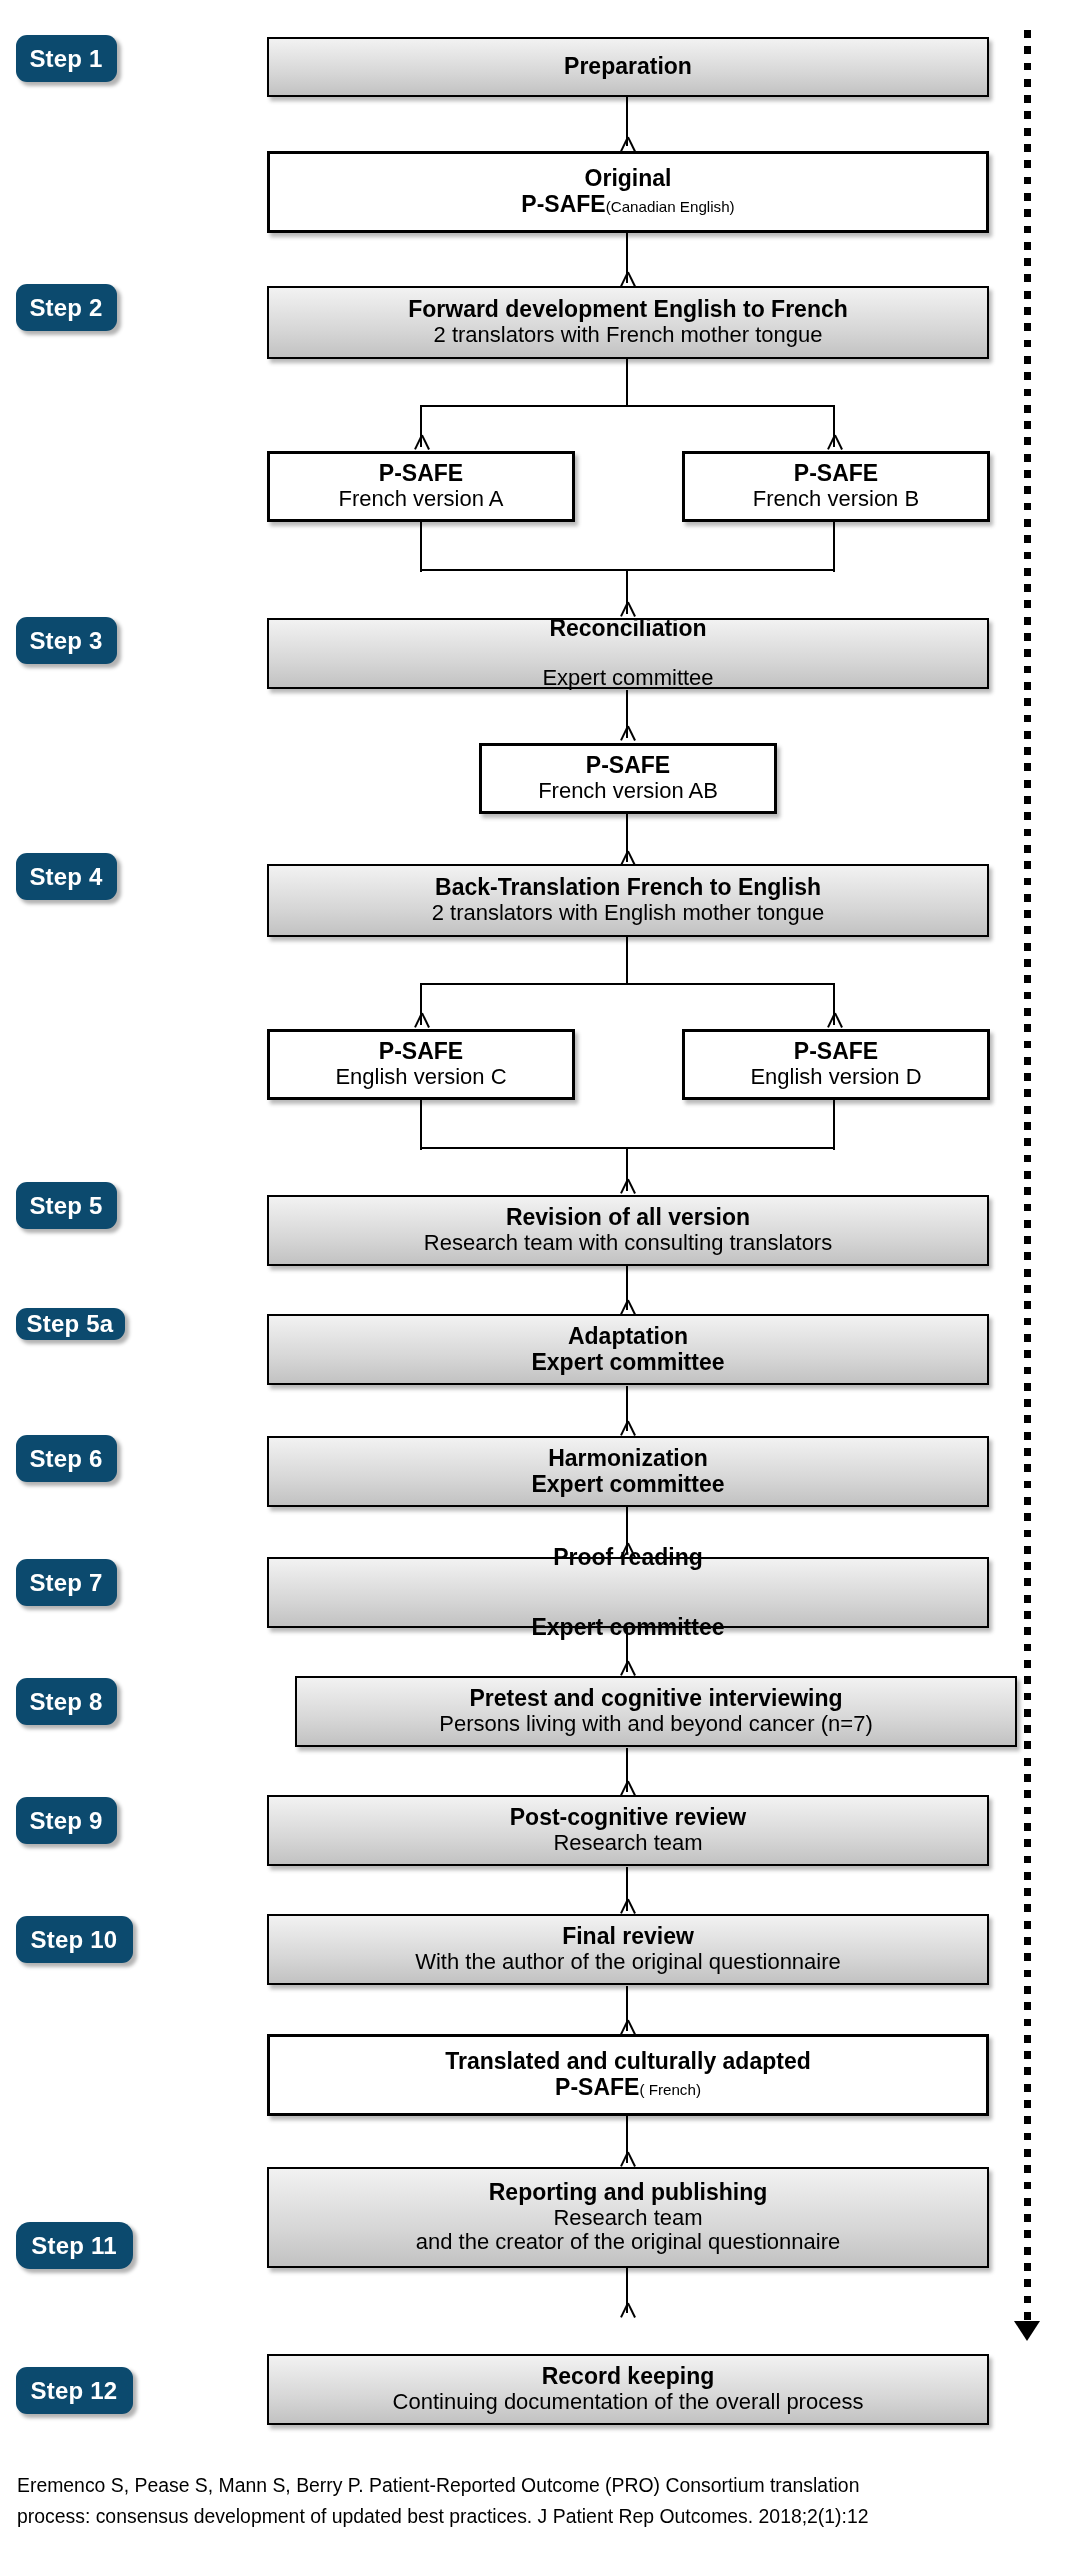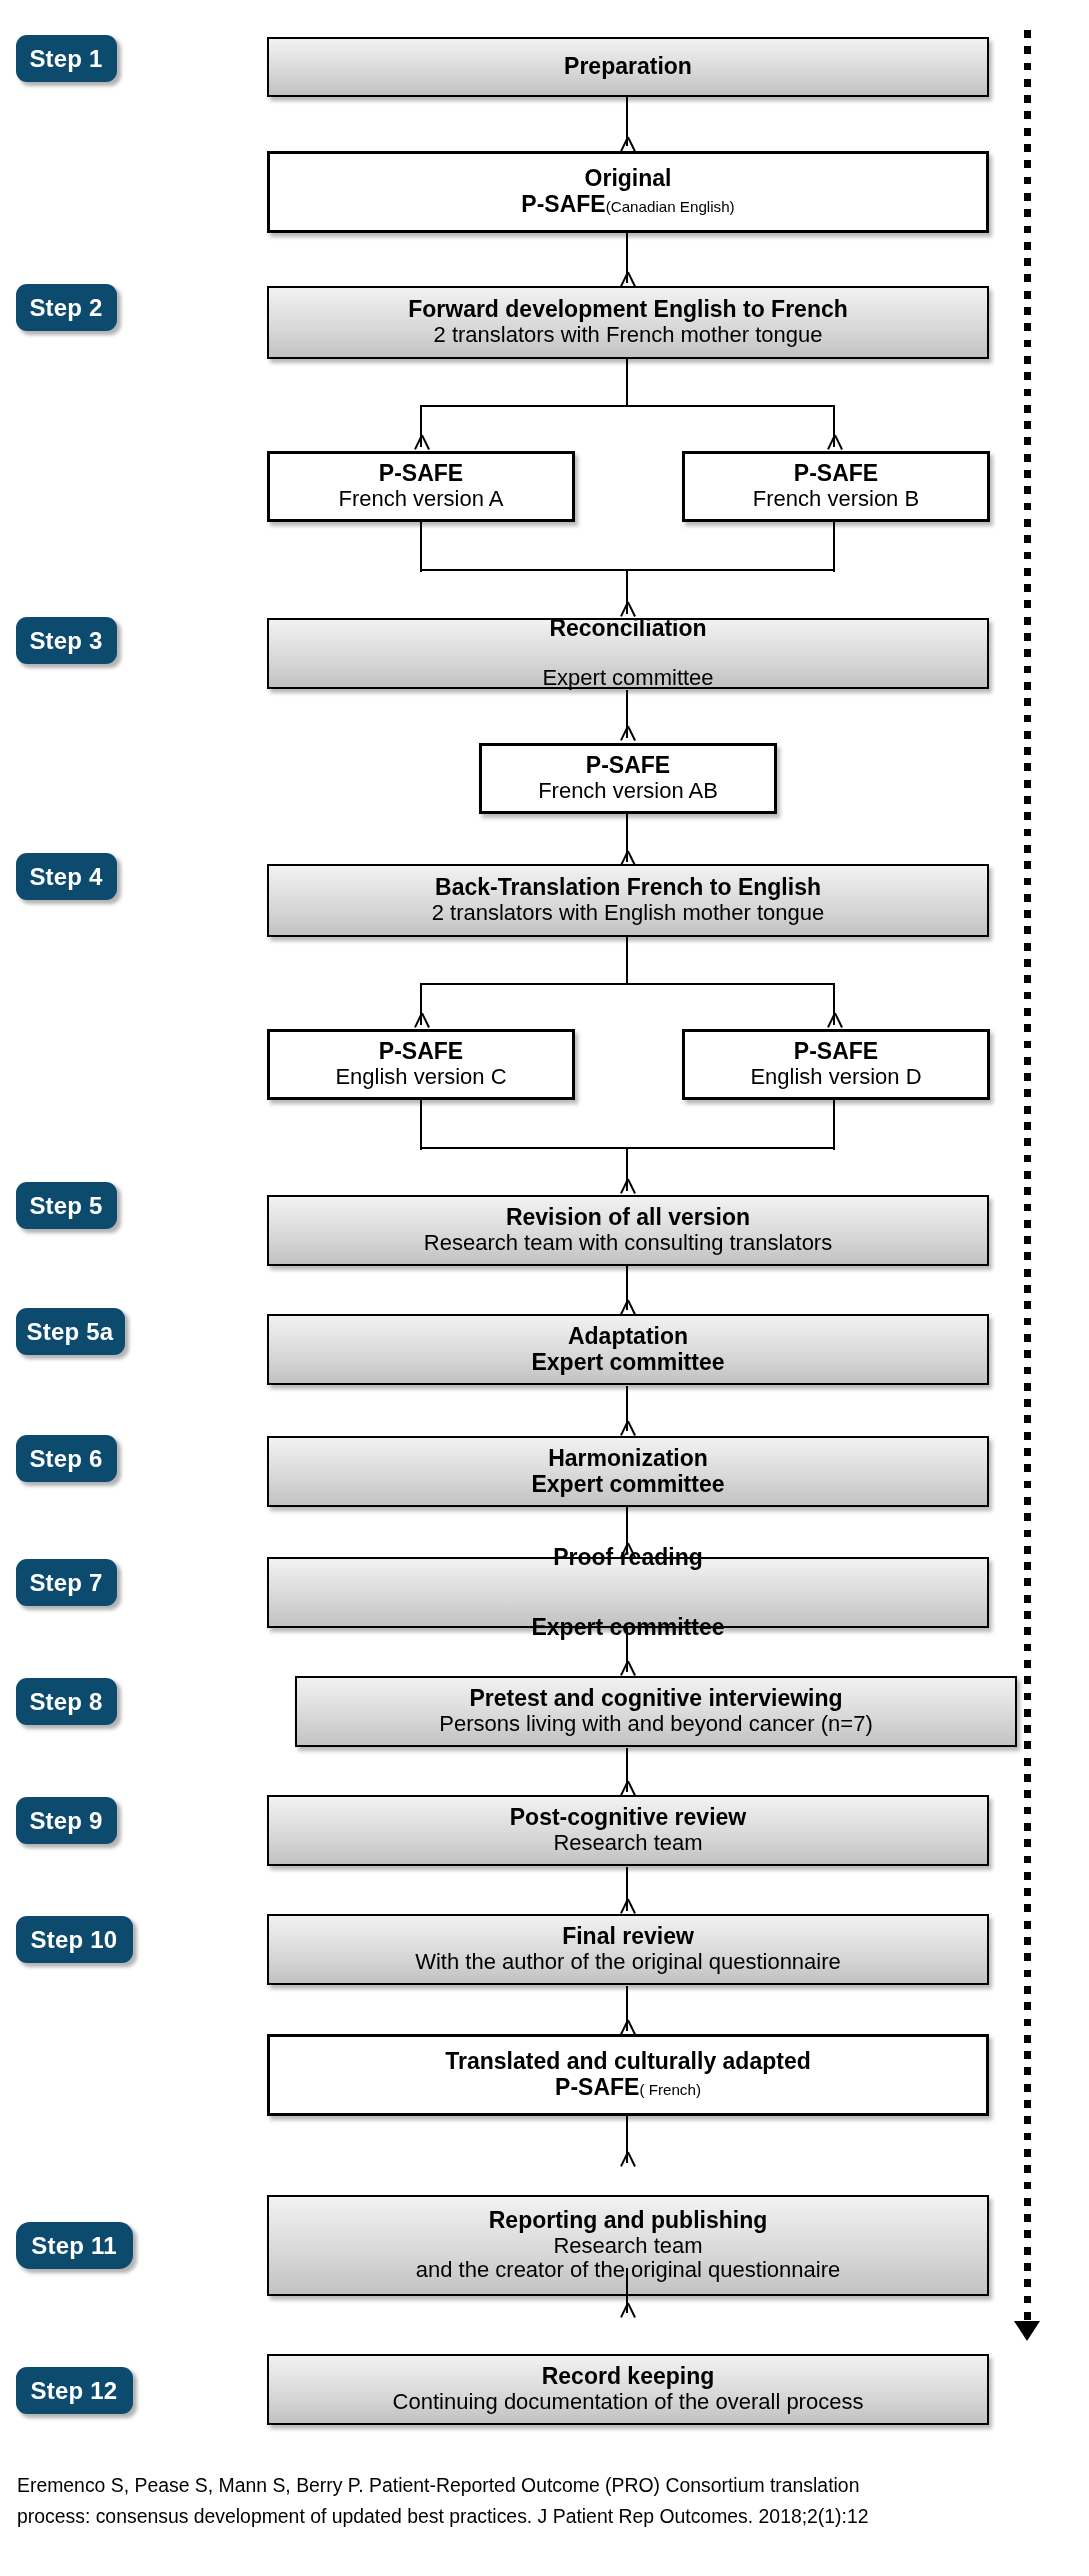--- a/index.html
+++ b/index.html
@@ -97,21 +97,21 @@
   </div>
   <div class="step-pill" style="left:15.5px;  top:617px; width:101px; height:47px;">
     <span>Step 3</span>
   </div>
   <div class="step-pill" style="left:15.5px;  top:853px; width:101px; height:47px;">
     <span>Step 4</span>
   </div>
   <div class="step-pill" style="left:15.5px;  top:1182px; width:101px; height:47px;">
     <span>Step 5</span>
   </div>
-  <div class="step-pill" style="left:15.5px;  top:1308px; width:109px; height:47px;">
+  <div class="step-pill" style="left:15.5px;  top:1308px; width:109px; height:32px;">
     <span>Step 5a</span>
   </div>
   <div class="step-pill" style="left:15.5px;  top:1435px; width:101px; height:47px;">
     <span>Step 6</span>
   </div>
   <div class="step-pill" style="left:15.5px;  top:1559px; width:101px; height:47px;">
     <span>Step 7</span>
   </div>
   <div class="step-pill" style="left:15.5px;  top:1678px; width:101px; height:47px;">
     <span>Step 8</span>
@@ -267,21 +267,21 @@
 
   <div class="node white" style="left:267px; top:2034px; width:722px; height:82px;">
     <div class="l1 fs30">Translated and culturally adapted</div>
     <div class="l1 fs30">
       <span>P-SAFE</span><span class="sub">( French)</span>
     </div>
   </div>
   <div class="vline" style="left:626px; top:2115px; height:48px;"></div>
   <div class="arrow-chev" style="left:627px; top:2152px;"></div>
 
-  <div class="node grey" style="left:267px; top:2167px; width:722px; height:101px;margin-top:28px;">
+  <div class="node grey" style="left:267px; top:2167px; width:722px; height:101px;">
     <div class="l1 fs30">Reporting and publishing</div>
     <div class="l2 fs28">Research team</div>
     <div class="l2 fs28">and the creator of the original questionnaire</div>
   </div>
   <div class="vline" style="left:626px; top:2268px; height:45px;"></div>
   <div class="arrow-chev" style="left:627px; top:2303px;"></div>
 
   <div class="node grey" style="left:267px; top:2354px; width:722px; height:71px;">
     <div class="l1 fs30">Record keeping</div>
     <div class="l2 fs28">Continuing documentation of the overall process</div>

